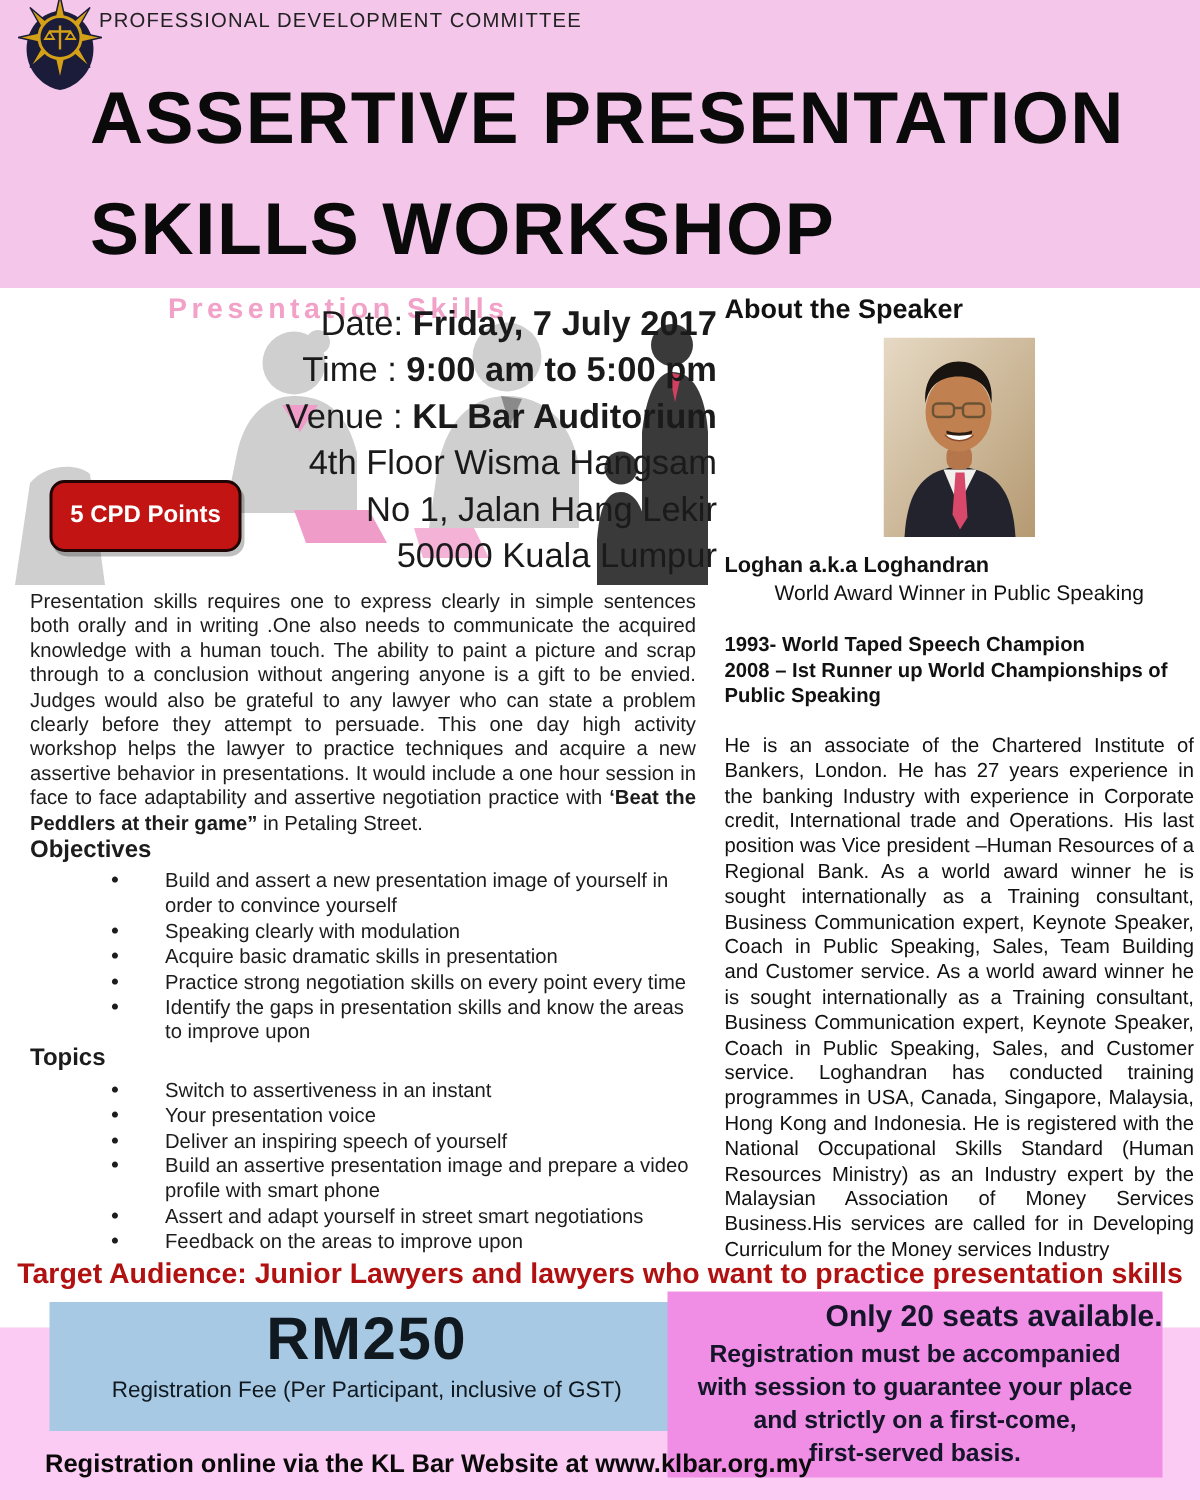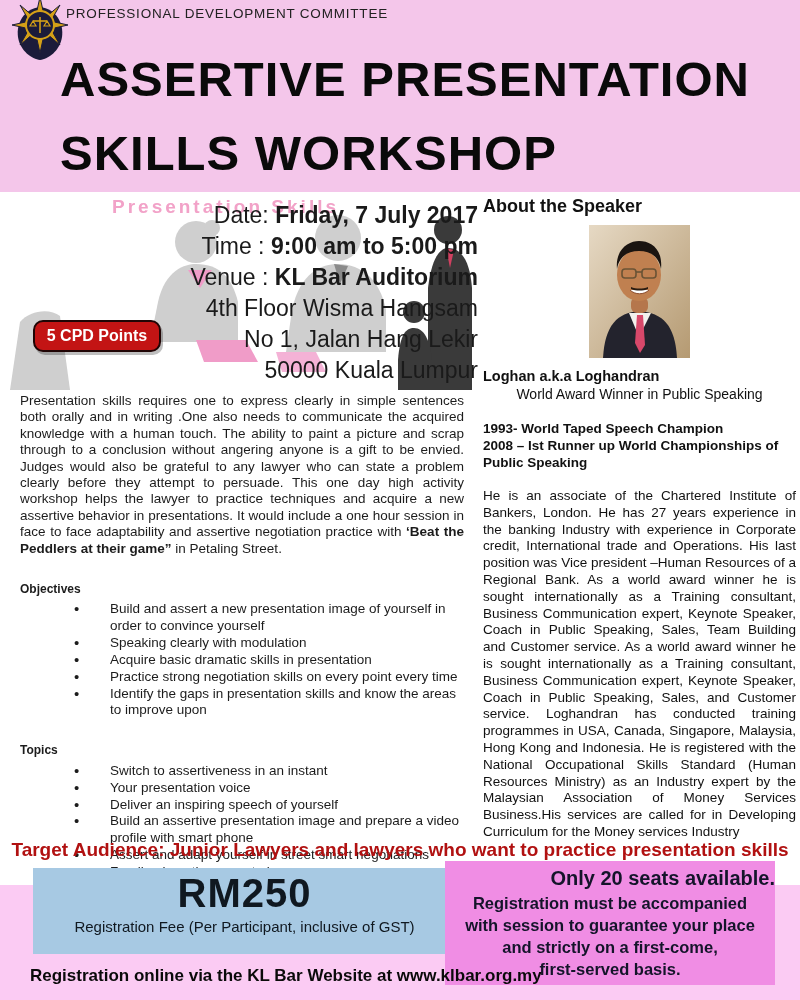--- a/index.html
+++ b/index.html
@@ -33,35 +33,35 @@
     position: absolute; left: 112px; top: 4px;
     font-size: 19px; font-weight: bold; color: #F2A2C8; letter-spacing: 3px;
     white-space: nowrap;
   }
   .event-info {
     position: absolute; right: 0; top: 8px; width: 460px;
     text-align: right; font-size: 23px; line-height: 31px; color: #1a1a1a;
   }
   .event-info .val { font-weight: bold; }
   .cpd-badge {
-    position: absolute; left: 33px; top: 128px; width: 128px; height: 32px;
+    position: absolute; left: 33px; top: 128px; width: 128px; height: 48px;
     background: #C31414; border: 2px solid #200505; border-radius: 10px;
     color: #ffffff; font-weight: bold; font-size: 16px;
     display: flex; align-items: center; justify-content: center;
     box-shadow: 2px 3px 0 rgba(0,0,0,0.25);
   }
 
   
   .left-col {
     position: absolute; left: 20px; top: 393px; width: 444px;
     font-size: 13.5px; line-height: 16.4px; color: #1c1c1c;
   }
   .intro { text-align: justify; }
   .intro .hl { font-weight: bold; }
-  .section-heading { font-weight: bold; font-size: 12px; margin-top: 24px; }
+  .section-heading { font-weight: bold; font-size: 16px; margin-top: 2px; }
   ul.bullets { list-style: none; margin: 4px 0 0 38px; }
   ul.bullets li { position: relative; padding-left: 52px; margin-bottom: 0.5px; }
   ul.bullets li::before {
     content: "\2022"; position: absolute; left: 16px; top: 0;
     font-size: 15px;
   }
 
   
   .right-col { position: absolute; left: 483px; top: 196px; width: 313px; }
   .speaker-heading { font-weight: bold; font-size: 18px; }

